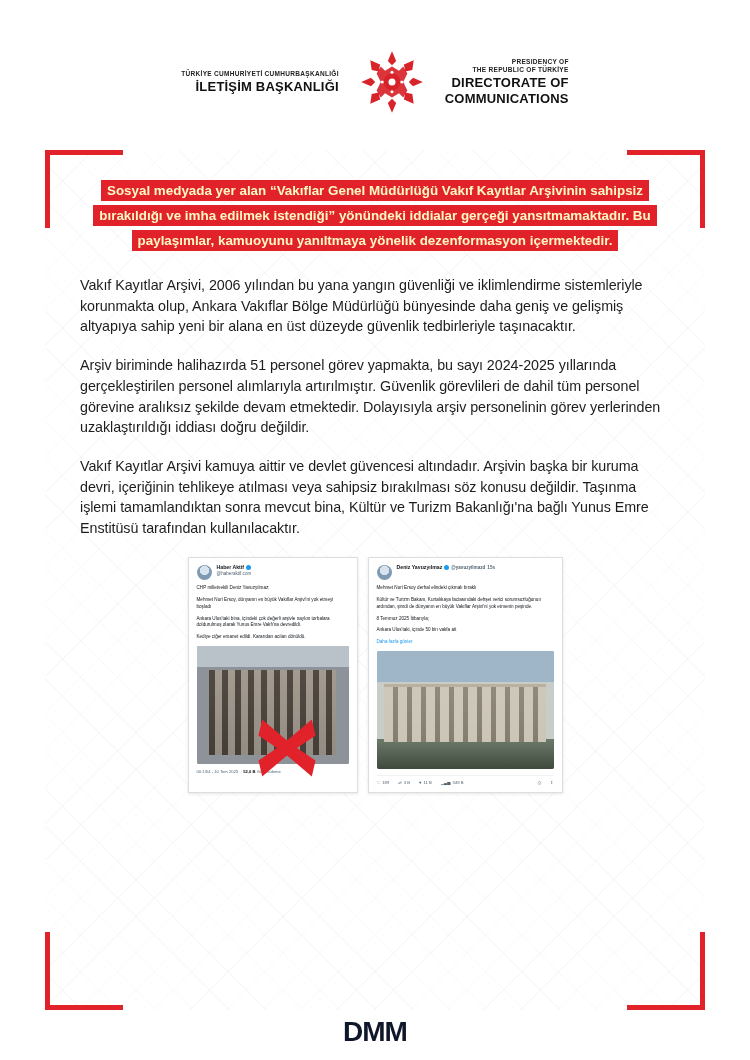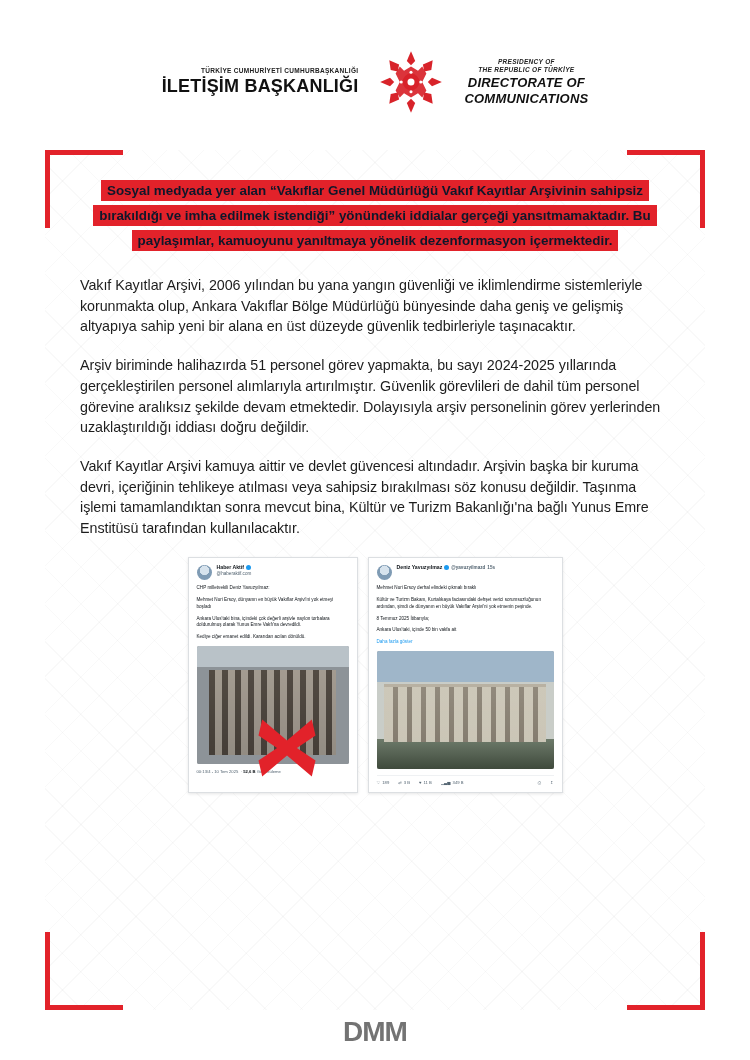--- a/index.html
+++ b/index.html
@@ -17,31 +17,31 @@
   
   .header {
     display: flex;
     align-items: center;
     justify-content: center;
     gap: 18px;
     padding-top: 44px;
     height: 120px;
   }
   .hdr-left { text-align: right; }
-  .hdr-right { text-align: center; font-style: italic; }
+  .hdr-right { text-align: right; }
   .hdr-small {
     font-size: 6.5px;
     letter-spacing: 0.3px;
     color: #222;
     font-weight: bold;
     text-transform: uppercase;
     line-height: 1.2;
   }
   .hdr-big {
-    font-size: 18px;
+    font-size: 13px;
     font-weight: bold;
     letter-spacing: 0.2px;
     color: #111;
     line-height: 1.08;
     margin-top: 2px;
   }
   .hdr-big.small { font-size: 13px; }
   .emblem { width: 70px; height: 70px; position: relative; }
 
   
@@ -92,21 +92,21 @@
 
   
   .headline {
     text-align: center;
     line-height: 0;
     margin-bottom: 22px;
   }
   .headline span {
     display: inline;
     background: #e2222a;
-    color: #0f172a;
+    color: #fef9c3;
     font-weight: bold;
     font-size: 13.4px;
     line-height: 25px;
     padding: 3px 6px;
     box-decoration-break: clone;
     -webkit-box-decoration-break: clone;
   }
 
   
   .body p {
@@ -214,21 +214,21 @@
   
   .footer {
     position: absolute;
     left: 0; right: 0; bottom: 14px;
     text-align: center;
   }
   .dmm {
     font-size: 28px;
     font-weight: bold;
     letter-spacing: -1px;
-    color: #737373;
+    color: #0f172a;
     line-height: 1;
   }
   .dmm-url {
     font-size: 9.5px;
     color: #3a3a3a;
     margin-top: 3px;
     letter-spacing: 0.2px;
   }
 </style>
 </head>

